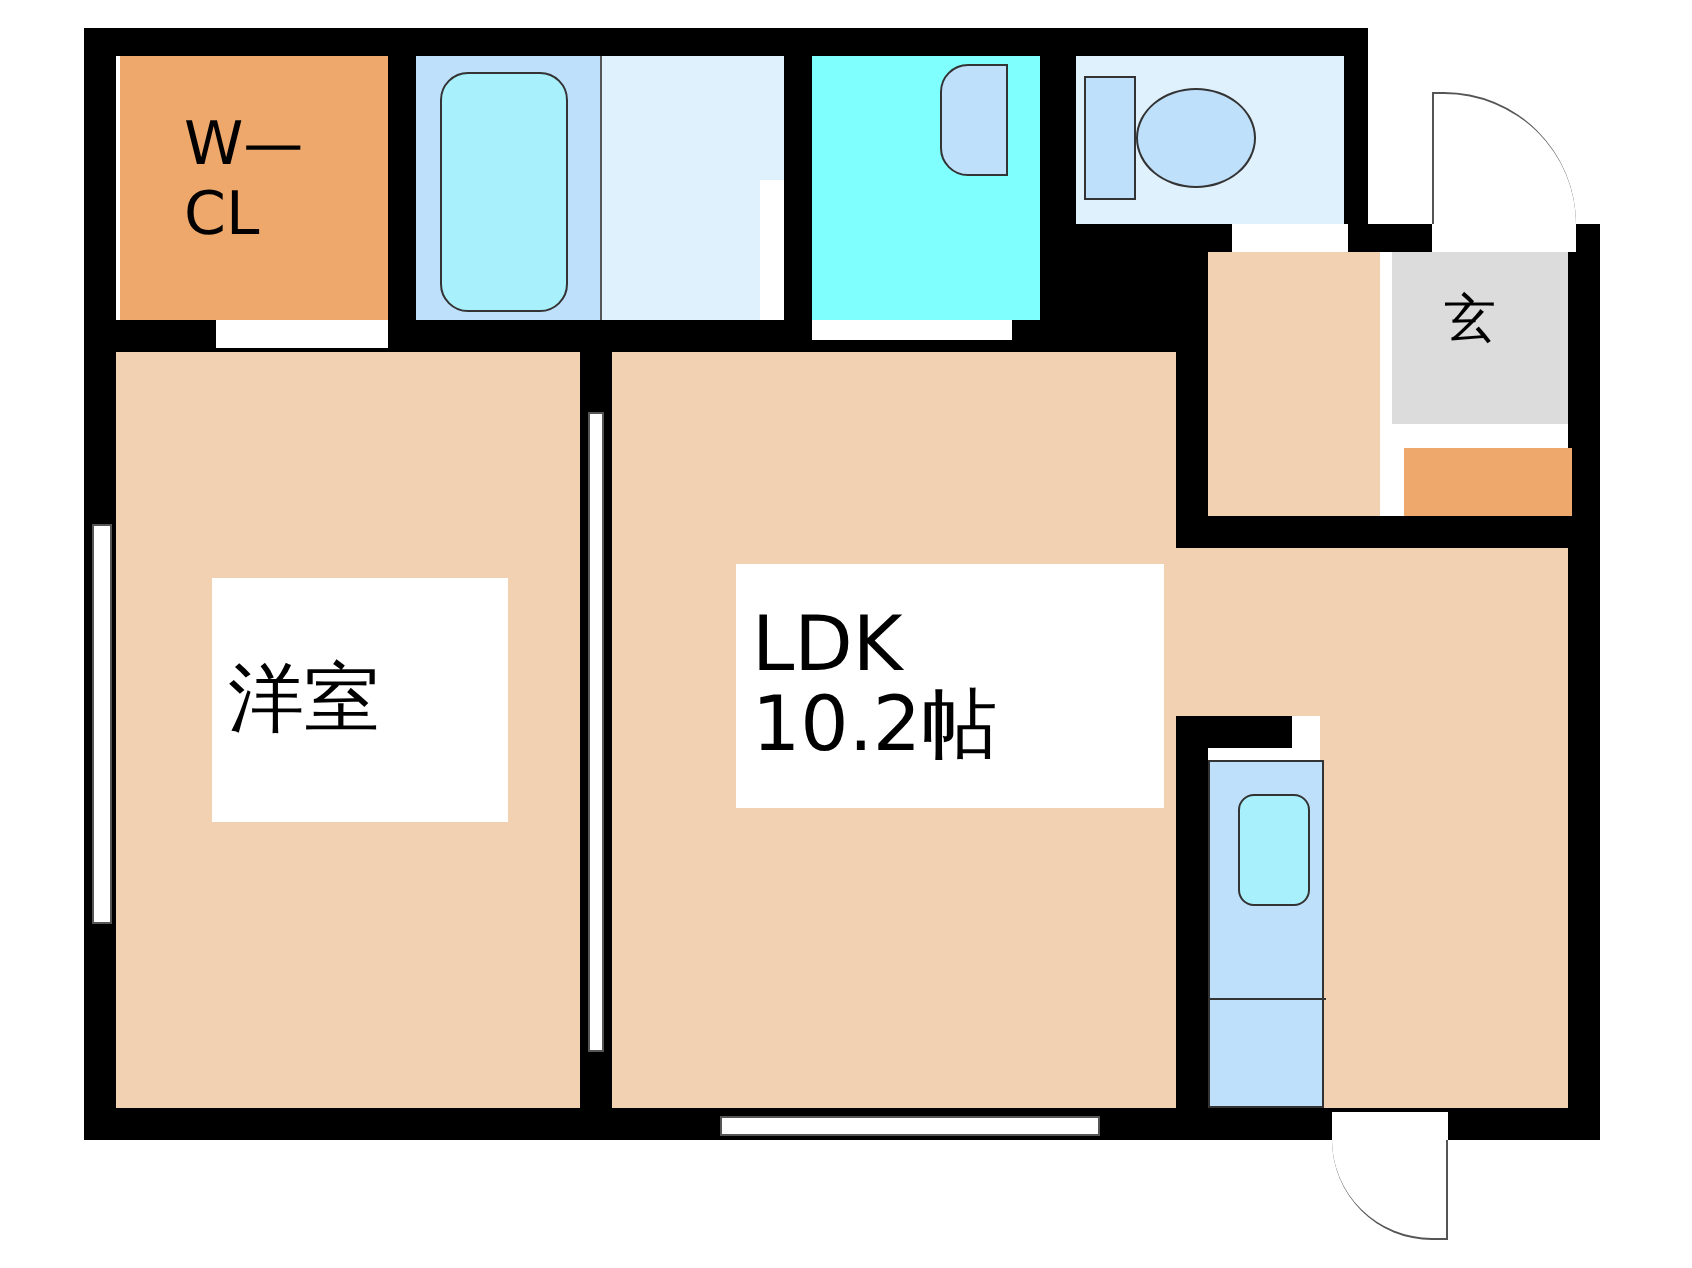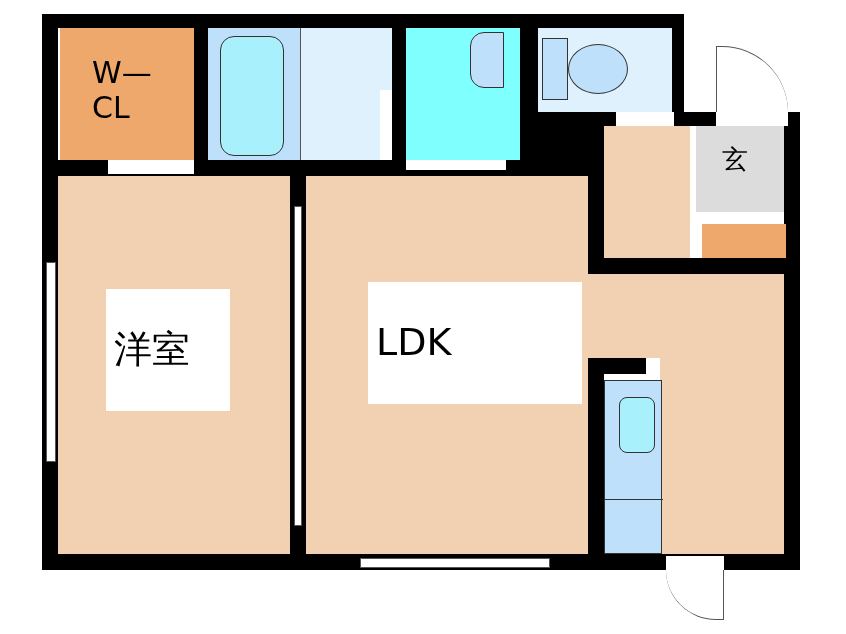--- a/index.html
+++ b/index.html
@@ -76,18 +76,19 @@
 </div>
 
 <div class="abs white" style="left:666px;top:556px;width:58px;height:14px;"></div>
 <div class="abs" style="left:666px;top:570px;width:58px;height:50px;border-right:1.5px solid #555;border-bottom:1.5px solid #555;border-radius:0 0 0 58px;"></div>
 
 <div class="abs white" style="left:46px;top:262px;width:10px;height:200px;border:1px solid #555;"></div>
 <div class="abs white" style="left:360px;top:558px;width:190px;height:10px;border:1px solid #555;"></div>
 <div class="abs white" style="left:294px;top:206px;width:8px;height:320px;border:1px solid #555;"></div>
 <div class="abs white" style="left:108px;top:160px;width:86px;height:14px;"></div>
 
-<div class="abs label" style="left:106px;top:289px;width:124px;height:122px;">
+<div class="abs label" style="left:106px;top:289px;width:148px;height:122px;">
   <div class="lbl-text">洋室</div>
 </div>
 <div class="abs label" style="left:368px;top:282px;width:214px;height:122px;">
   <div class="lbl-text">LDK</div>
+  <div class="lbl-text">10.2帖</div>
 </div>
 
 </body></html>

